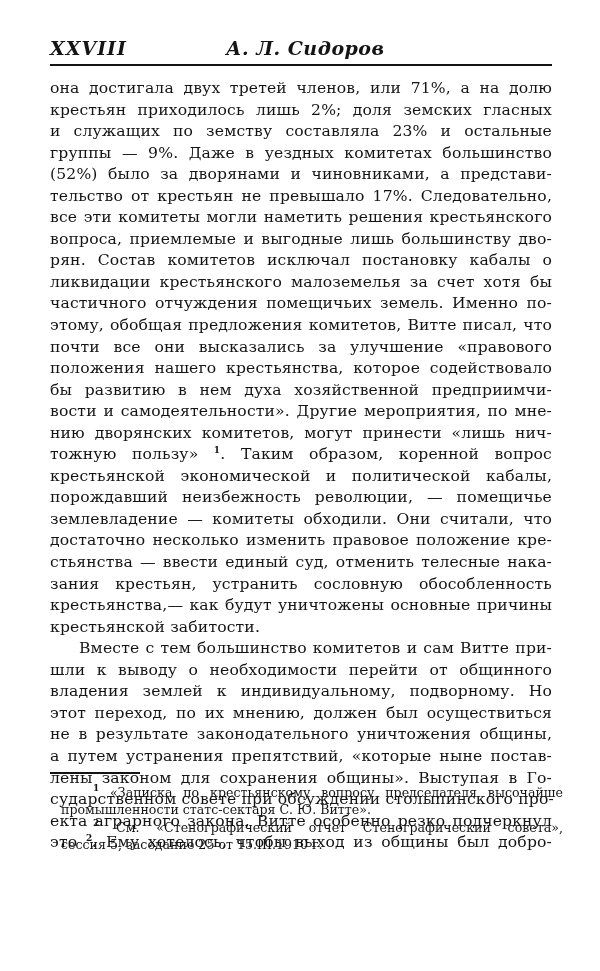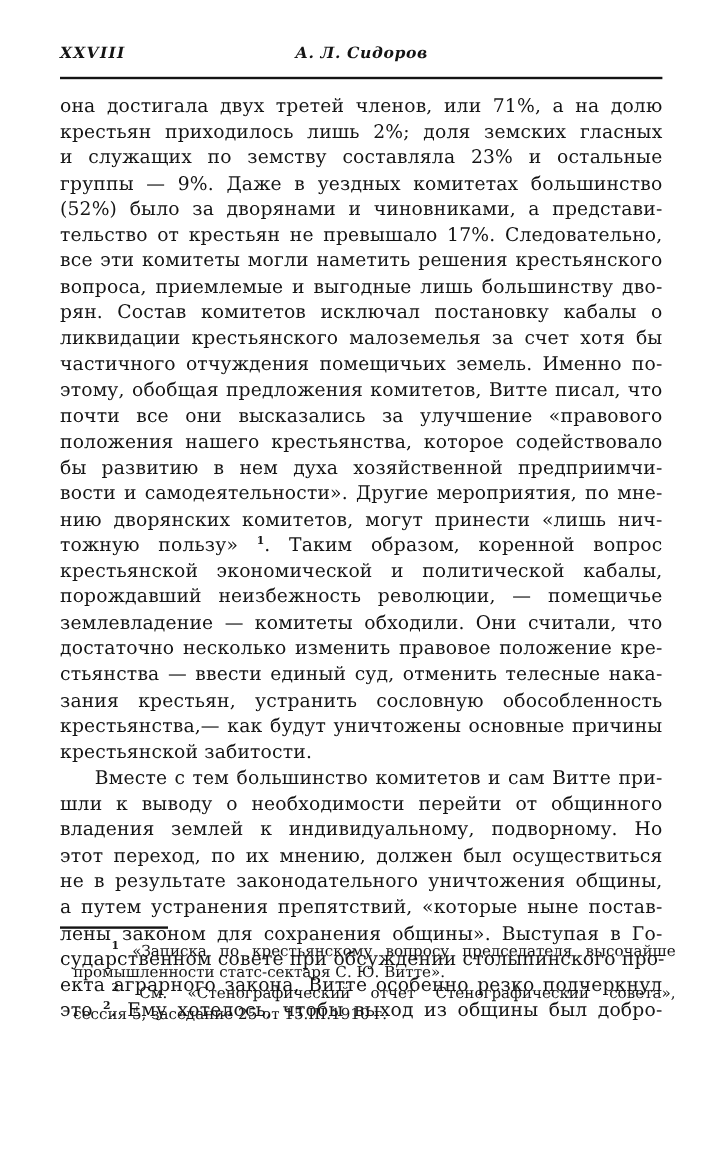--- a/index.html
+++ b/index.html
@@ -1,22 +1,22 @@
 <!DOCTYPE html>
 <html><head>
 <meta charset="utf-8">
 <style>
   html, body { margin: 0; padding: 0; background: #ffffff; }
   body { width: 600px; height: 971px; position: relative; overflow: hidden;
          font-family: "DejaVu Serif", "Liberation Serif", serif; color: #141414; }
   .page { position: absolute; left: 50px; top: 0; width: 502px; }
   .running-head { position: absolute; top: 37px; left: 0; width: 502px; height: 22px;
-                  font-style: italic; font-weight: bold; font-size: 13px; }
+                  font-style: italic; font-weight: bold; font-size: 19px; }
   .folio { position: absolute; left: 0; top: 0; letter-spacing: 1px; }
-  .author { position: absolute; left: 196px; top: 0; letter-spacing: 0.5px; }
+  .author { position: absolute; left: 176px; top: 0; letter-spacing: 0.5px; }
   .head-rule { position: absolute; top: 64px; left: 0; width: 502px; height: 2px; background: #141414; }
   .body { position: absolute; top: 78px; left: 0; width: 502px; }
   .line { display: block; height: 21.55px; line-height: 21.55px; font-size: 15.6px;
           text-align: justify; text-align-last: justify; white-space: nowrap; overflow: visible;
           letter-spacing: 0.15px; }
   .line.last { text-align-last: left; }
   .line.indent { padding-left: 29px; }
   .fn-rule { position: absolute; top: 772px; left: 0; width: 90px; height: 2px; background: #141414; }
   .footnotes { position: absolute; top: 784px; left: 0; width: 502px; margin-left: 11px; }
   .fn-line { display: block; height: 17.4px; line-height: 17.4px; font-size: 12.6px;

